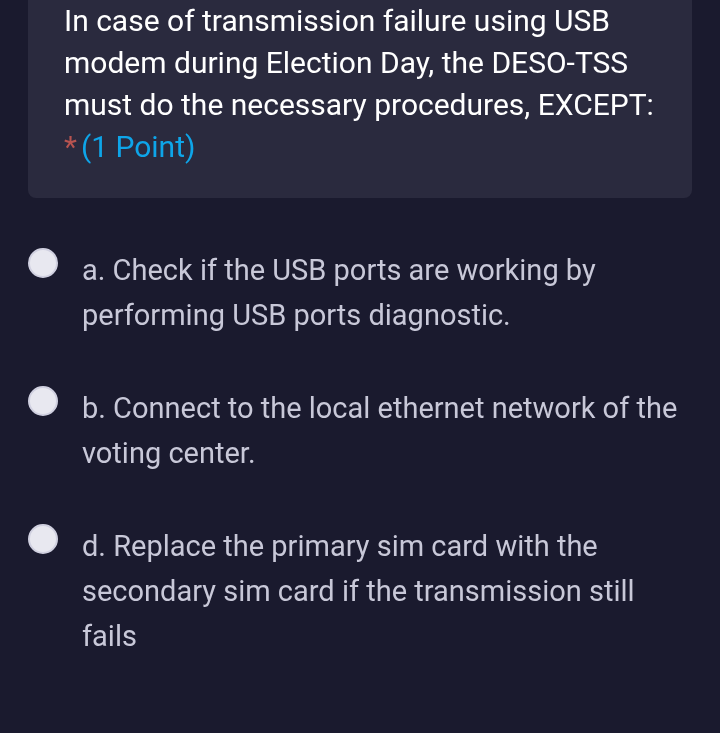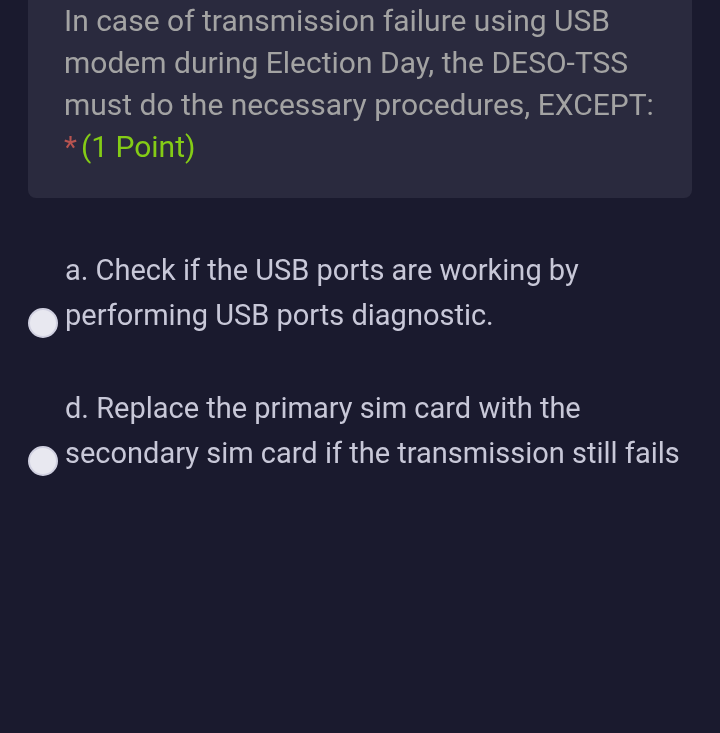--- a/index.html
+++ b/index.html
@@ -17,41 +17,41 @@
     .question-card {
       background-color: #2a2a3e;
       margin: 0 28px;
       padding: 0 36px 30px 36px;
       border-radius: 0 0 8px 8px;
     }
     .question-header {
       padding-top: 0;
     }
     .question-text {
-      color: #a3a3a3;
+      color: #ffffff;
       font-size: 30px;
       line-height: 1.4;
       font-weight: 400;
     }
     .required-mark {
       color: #b85450;
       font-size: 30px;
     }
     .points-label {
-      color: #84cc16;
+      color: #0ea5e9;
       font-size: 30px;
     }
     .options-container {
       padding: 50px 28px 0 28px;
     }
     .option-row {
       display: flex;
-      align-items: flex-end;
+      align-items: flex-start;
       margin-bottom: 48px;
-      gap: 7px;
+      gap: 24px;
     }
     .radio-button {
       width: 30px;
       height: 30px;
       min-width: 30px;
       border-radius: 50%;
       background-color: #e8e8f0;
       border: 2px solid #d0d0e0;
       flex-shrink: 0;
       cursor: pointer;
@@ -75,15 +75,19 @@
   </div>
 </div>
 
 <div class="options-container">
   <div class="option-row">
     <div class="radio-button"></div>
     <div class="option-text">a. Check if the USB ports are working by performing USB ports diagnostic.</div>
   </div>
   <div class="option-row">
     <div class="radio-button"></div>
+    <div class="option-text">b. Connect to the local ethernet network of the voting center.</div>
+  </div>
+  <div class="option-row">
+    <div class="radio-button"></div>
     <div class="option-text">d. Replace the primary sim card with the secondary sim card if the transmission still fails</div>
   </div>
 </div>
 
 </body></html>

